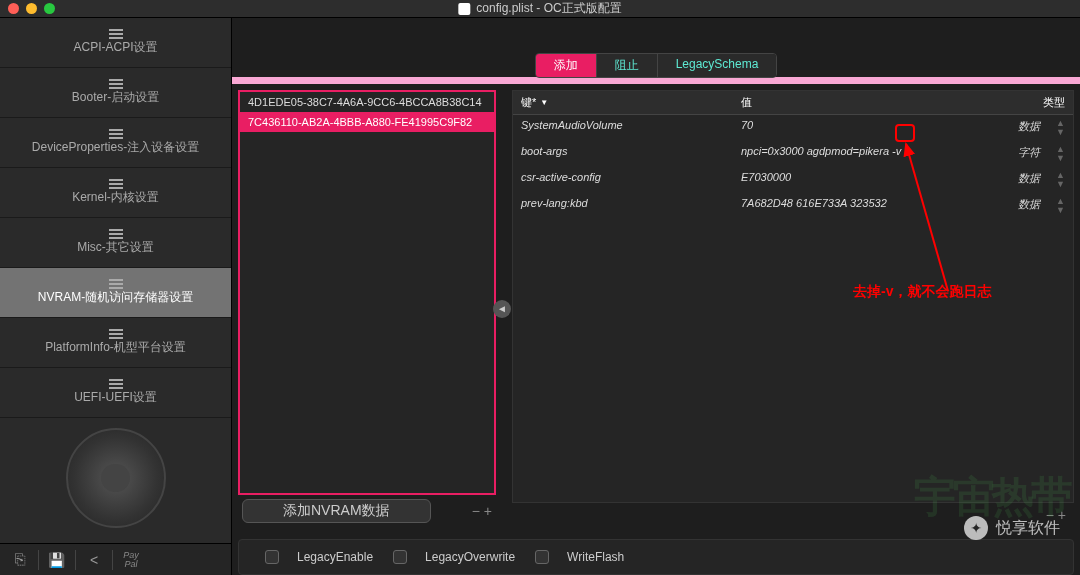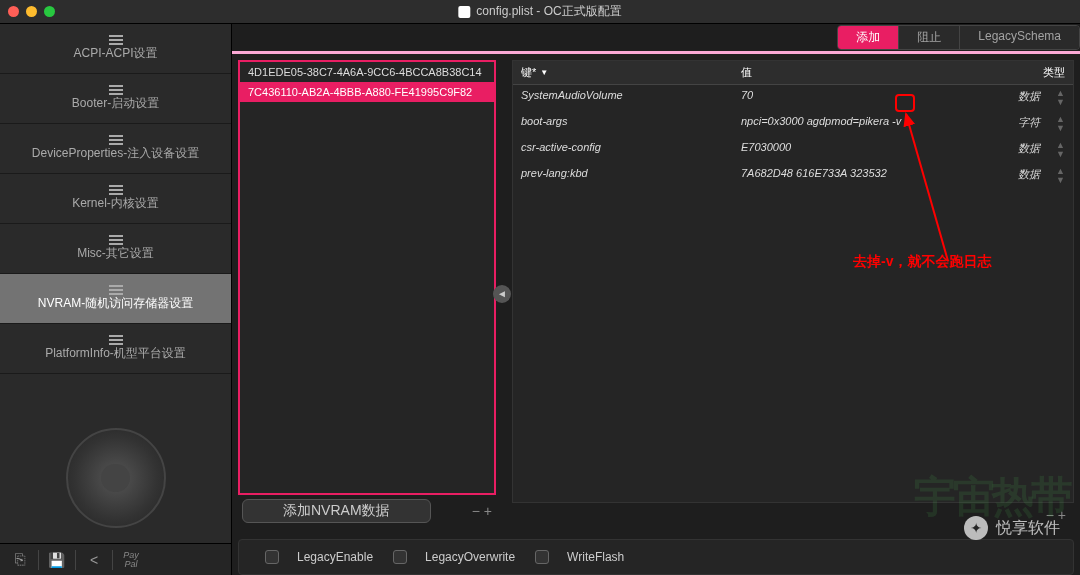--- a/index.html
+++ b/index.html
@@ -26,23 +26,23 @@
     .dial-circle { width: 100px; height: 100px; border-radius: 50%; background: radial-gradient(circle, #555 0%, #333 60%, #222 100%); border: 2px solid #444; position: relative; }
     .dial-circle::after { content: ""; position: absolute; top: 35%; left: 35%; width: 30%; height: 30%; border-radius: 50%; background: #444; }
     
     .bottom-toolbar { height: 32px; background: #252525; border-top: 1px solid #000; display: flex; align-items: center; padding: 0 4px; }
     .tb-btn { width: 32px; height: 24px; display: flex; align-items: center; justify-content: center; color: #999; cursor: pointer; font-size: 14px; }
     .tb-sep { width: 1px; height: 20px; background: #444; margin: 0 2px; }
     .paypal-btn { font-size: 9px; font-style: italic; color: #888; line-height: 0.9; text-align: center; width: 32px; }
     
     .content { flex: 1; display: flex; flex-direction: column; background: #1e1e1e; }
     
-    .tab-bar { height: 30px; display: flex; align-items: center; justify-content: flex-end; border-bottom: 3px solid #f9a8d4; }
+    .tab-bar { height: 30px; display: flex; align-items: center; justify-content: center; border-bottom: 7px solid #f9a8d4; margin-top: 36px; }
     .tabs { display: flex; border: 1px solid #444; border-radius: 4px; overflow: hidden; }
-    .tab { padding: 3px 18px; font-size: 12px; cursor: pointer; background: #2a2a2a; color: #a3a3a3; border-right: 1px solid #444; }
+    .tab { padding: 3px 18px; font-size: 12px; cursor: pointer; background: #2a2a2a; color: #5eead4; border-right: 1px solid #444; }
     .tab:last-child { border-right: none; }
     .tab.active { background: #e91e63; color: #fff; }
     
     .panels { flex: 1; display: flex; position: relative; }
     
     .left-panel { width: 270px; display: flex; flex-direction: column; padding: 6px; }
     .uuid-box { flex: 1; border: 2px solid #e91e63; background: #252525; display: flex; flex-direction: column; overflow: hidden; }
     .uuid-header { background: #2d2d2d; padding: 4px 8px; color: #fff; font-size: 11px; border-bottom: 1px solid #444; }
     .uuid-row { padding: 4px 8px; font-size: 11px; color: #ddd; cursor: pointer; white-space: nowrap; overflow: hidden; }
     .uuid-row.selected { background: #e91e63; color: #fff; }
@@ -123,20 +123,24 @@
           <span>Misc-其它设置</span>
         </div>
       <div class="sidebar-item selected">
           <span class="list-icon"></span>
           <span>NVRAM-随机访问存储器设置</span>
         </div>
       <div class="sidebar-item">
           <span class="list-icon"></span>
           <span>PlatformInfo-机型平台设置</span>
         </div>
+      <div class="sidebar-item">
+          <span class="list-icon"></span>
+          <span>UEFI-UEFI设置</span>
+        </div>
     </div>
     <div class="dial">
       <div class="dial-circle"></div>
     </div>
     <div class="bottom-toolbar">
       <div class="tb-btn">⎘</div>
       <div class="tb-sep"></div>
       <div class="tb-btn">💾</div>
       <div class="tb-sep"></div>
       <div class="tb-btn">&lt;</div>

